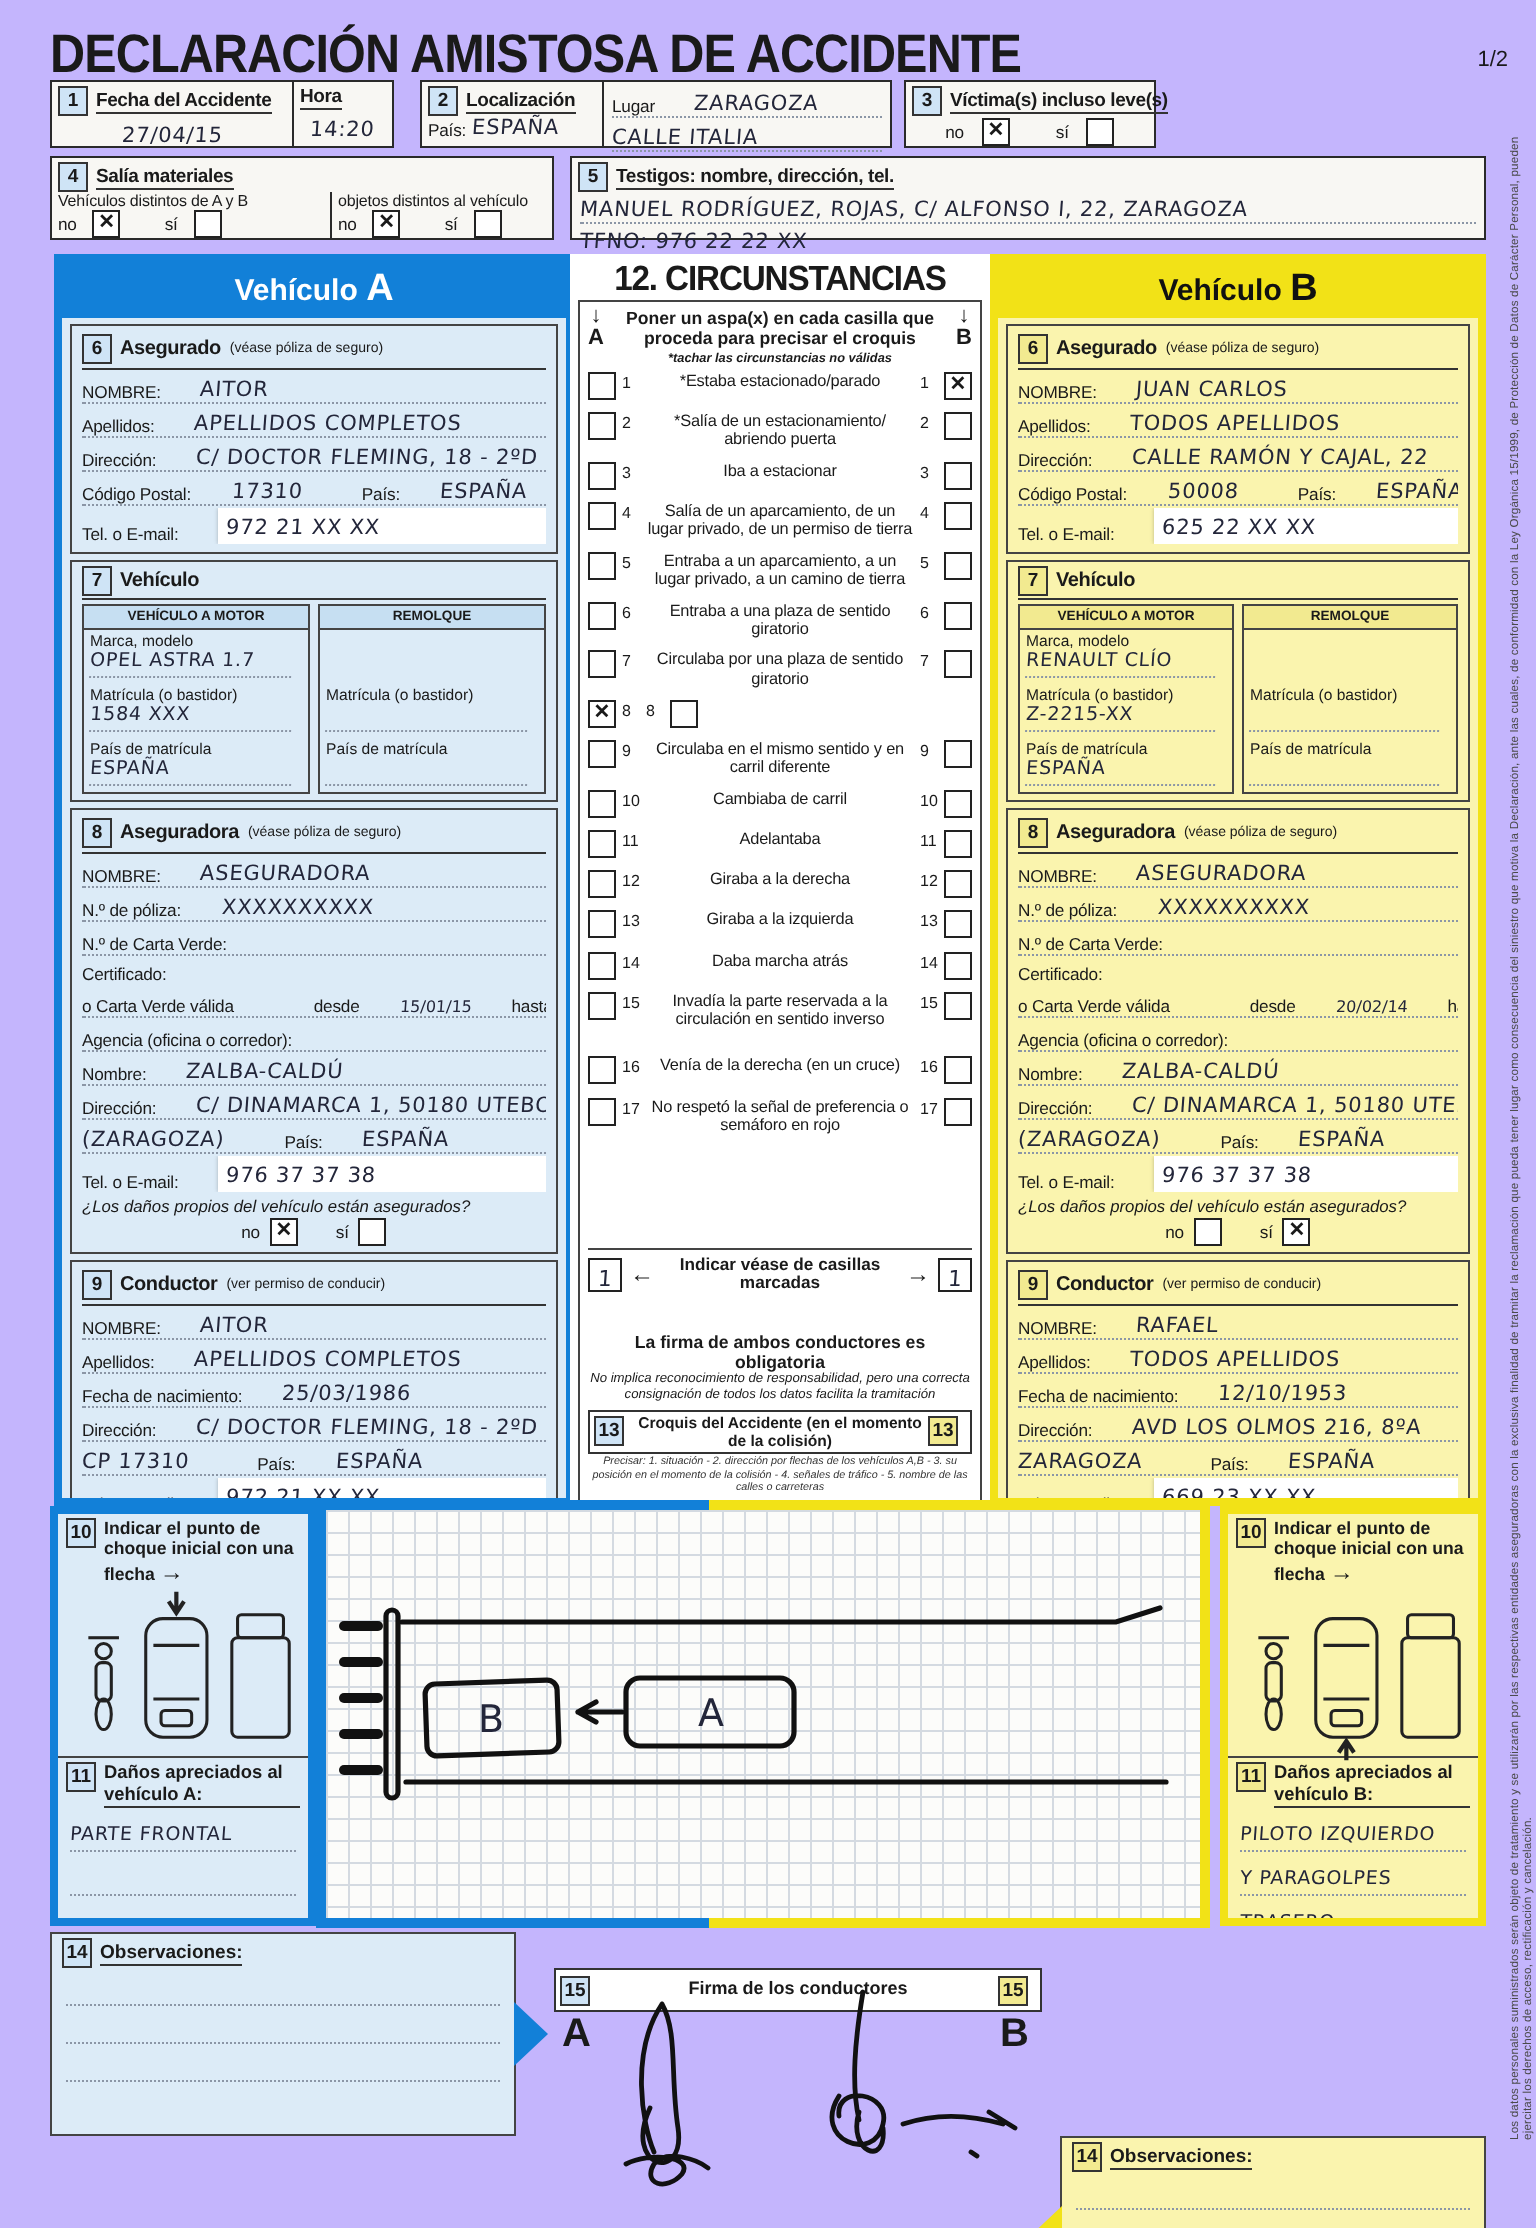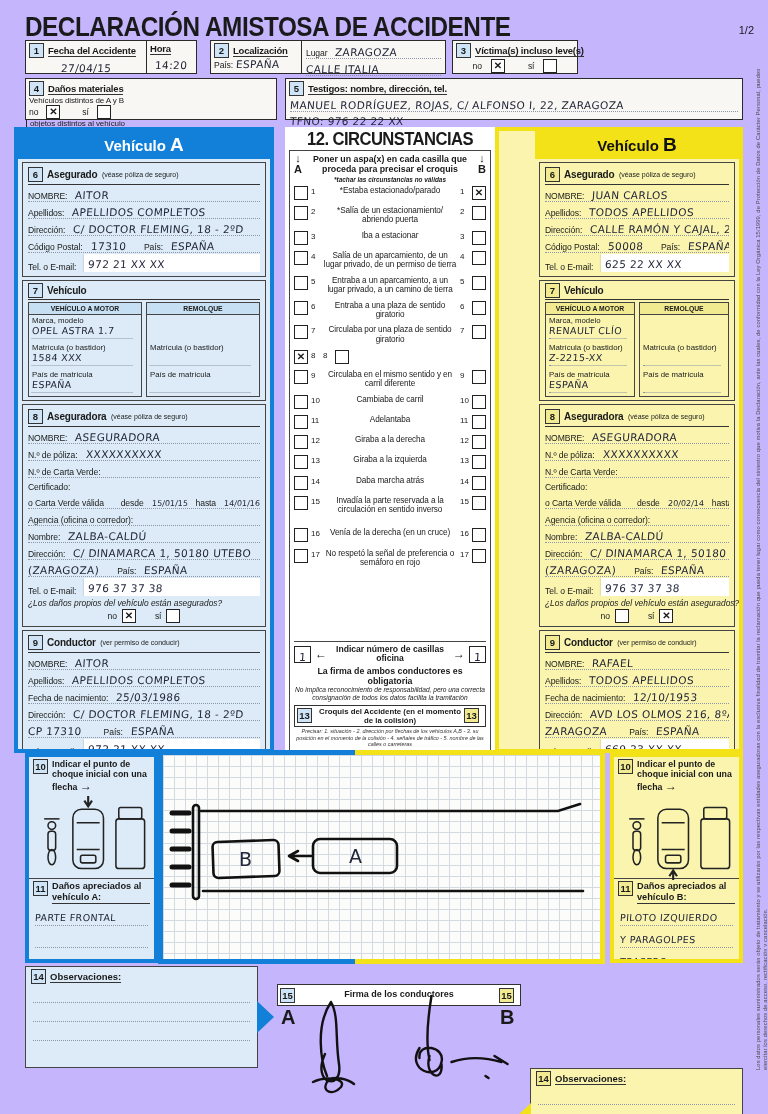--- a/index.html
+++ b/index.html
@@ -15,37 +15,37 @@
   .nb-y{background:var(--lyellow2)!important;}
   .hw{font-family:"DejaVu Sans",sans-serif;color:var(--hand);font-size:10.5px;letter-spacing:.4px;
       display:inline-block;transform:skewX(-4deg);white-space:nowrap;}
   .hw.sm{font-size:9.5px;} .hw.xs{font-size:8px;letter-spacing:0;}
   .lab{font-size:8.6px;letter-spacing:-.1px;white-space:nowrap;}
   .pad{margin-left:10px;} .pad2{margin-left:14px;}
   .tiny{font-size:7px;} .flex1{flex:1;}
   .cb{display:inline-block;width:12px;height:12px;border:1.4px solid #222;background:#fff;
       font-size:10px;line-height:12px;text-align:center;font-weight:bold;vertical-align:middle;flex:none;}
   .fl{display:flex;align-items:flex-end;min-height:15px;border-bottom:1px dotted var(--dot);
-      margin:1px 0;column-gap:8px;overflow:hidden;}
+      margin:1px 0;column-gap:20px;overflow:hidden;}
   .flnb{display:flex;align-items:flex-end;min-height:13px;margin:1px 0;}
   .telrow{border-bottom:none;}
   .telbox{flex:1;background:#fff;box-shadow:0 0 2px rgba(0,0,0,.25);padding:0 4px;min-height:14px;}
   .dl{border-bottom:1px dotted var(--dot);min-height:15px;margin:3px 2px;}
   
   .title{font-weight:bold;font-size:27px;letter-spacing:-.5px;transform:scaleX(.9);transform-origin:left;white-space:nowrap;}
   .fbox{border:1.6px solid #2a2a2a;background:#f8f7f3;box-sizing:border-box;}
   .fhead{display:flex;align-items:center;padding:2px 3px 0 3px;}
   .fhead b{font-size:9.5px;border-bottom:1px solid #333;letter-spacing:-.2px;white-space:nowrap;}
   .split{display:flex;height:100%;}
   .vdiv{border-left:1.4px solid #2a2a2a;}
   .cbrow{display:flex;align-items:center;justify-content:center;gap:5px;min-height:15px;}
   
   .panel{box-sizing:border-box;overflow:hidden;}
   .pa{border:4px solid var(--blue);background:var(--lblue);}
-  .pb{border:4px solid var(--yellow);background:var(--lyellow);padding-left:36px;}
+  .pb{border:4px solid var(--yellow);background:var(--lyellow);}
   .vhead{text-align:center;font-weight:bold;font-size:15px;padding:3px 0;}
   .a .vhead{background:var(--blue);color:#fff;}
   .b .vhead{background:var(--yellow);color:#111;}
   .vletter{font-size:19px;}
   .sec{border:1px solid #444;margin:3px 4px;padding:1px 5px 3px 5px;}
   .sech{display:flex;align-items:center;border-bottom:1px solid #333;padding:1px 0;margin-bottom:1px;}
   .sech b{font-size:10px;letter-spacing:-.2px;white-space:nowrap;}
   .v7{display:flex;gap:4px;margin-top:2px;}
   .v7col{flex:1;border:1px solid #444;overflow:hidden;}
   .v7h{text-align:center;font-weight:bold;font-size:6.8px;border-bottom:1px solid #444;padding:2px 0;}
@@ -65,21 +65,21 @@
   .cnote{text-align:center;font-size:6.4px;font-weight:bold;font-style:italic;margin:1px 0 3px 0;}
   .crow{display:flex;align-items:flex-start;margin-bottom:6.2px;column-gap:3px;}
   .crow.gap{margin-top:14px;}
   .cnum{font-size:8px;margin-top:1px;flex:none;width:9px;}
   .ctext{flex:1;text-align:center;font-size:8.2px;line-height:1.13;letter-spacing:-.1px;}
   .ctotals{display:flex;align-items:center;border-top:1px solid #444;padding-top:3px;column-gap:4px;}
   .tbox{width:15px;height:15px;border:1.5px solid #222;background:#fff;text-align:center;flex:none;}
   .tbox .hw{font-size:11px;line-height:15px;}
   .ar{font-weight:bold;font-size:12px;line-height:1;}
   .ttxt{flex:1;text-align:center;font-weight:bold;font-size:8.6px;line-height:1.1;}
-  .firmab{text-align:center;font-weight:bold;font-size:8.8px;margin-top:2px;}
+  .firmab{text-align:center;font-weight:bold;font-size:8.8px;margin-top:19px;}
   .firmas{text-align:center;font-style:italic;font-size:6.6px;line-height:1.2;}
   .s13bar{display:flex;align-items:center;border:1px solid #333;background:#fff;margin-top:3px;padding:1px 2px;column-gap:3px;}
   .s13t{flex:1;text-align:center;font-weight:bold;font-size:7.8px;}
   .s13note{font-style:italic;font-size:5.4px;text-align:center;line-height:1.25;margin-top:1px;color:#333;}
   
   .croq{background:linear-gradient(90deg,var(--blue) 0 44%,var(--yellow) 44% 100%);padding:5px;box-sizing:border-box;}
   .croq-in{width:100%;height:100%;position:relative;background-color:#fcfcfa;
     background-image:linear-gradient(#d4dae1 1px,transparent 1px),linear-gradient(90deg,#d4dae1 1px,transparent 1px);
     background-size:11px 11px;}
   .croq-in svg{position:absolute;inset:0;}
@@ -173,23 +173,23 @@
         <span class="lab">no</span>
         <span class="cb">✕</span>
         <span class="lab pad2">sí</span>
         <span class="cb"></span>
       </div>
   </div>
 
   <div class="abs fbox" style="left:25px;top:78px;width:252px;height:42px;">
     <div class="fhead">
         <span class="nb">4</span>
-        <b>Daños materiales</b>
-      </div>
-    <div class="split" style="height:auto;flex-direction:column;">
+        <b>Salía materiales</b>
+      </div>
+    <div class="split" style="height:auto;">
       <div style="width:133px;padding:0 3px;">
         <div class="lab" style="font-size:8px;">Vehículos distintos de A y B</div>
         <div style="display:flex;align-items:center;gap:8px;">
             <span class="lab">no</span>
             <span class="cb">✕</span>
             <span class="lab pad2">sí</span>
             <span class="cb"></span>
           </div>
       </div>
       <div class="vdiv" style="flex:1;padding:0 3px;">
@@ -210,21 +210,21 @@
         <b>Testigos: nombre, dirección, tel.</b>
       </div>
     <div class="fl" style="margin:0 4px;">
         <span class="hw">MANUEL RODRÍGUEZ, ROJAS, C/ ALFONSO I, 22, ZARAGOZA</span>
       </div>
     <div class="fl" style="margin:0 4px;">
         <span class="hw">TFNO: 976 22 22 XX</span>
       </div>
   </div>
 
-  <div id="panelA" class="abs panel pa a" style="left:14px;top:127px;width:260px;height:626px;">
+  <div id="panelA" class="abs panel pa a" style="left:27px;top:127px;width:260px;height:626px;">
       <div class="panel-in">
   <div class="vhead"><span>Vehículo</span>&nbsp;<span class="vletter">A</span></div>
 
   <div class="sec">
    <div class="sech"><span class="nb">6</span><b>Asegurado</b>&nbsp;<span class="tiny">(véase póliza de seguro)</span></div>
    <div class="fl">
             <span class="lab">NOMBRE:</span>
             <span class="hw">AITOR</span>
           </div>
    <div class="fl">
@@ -498,21 +498,21 @@
             <span class="cb"></span>
             <span class="cnum">17</span>
             <div class="ctext">No respetó la señal de preferencia o semáforo en rojo</div>
             <span class="cnum">17</span>
             <span class="cb"></span>
           </div>
         </div>
       <div class="ctotals">
         <span class="tbox"><span class="hw">1</span></span>
         <span class="ar">←</span>
-        <span class="ttxt">Indicar número de casillas oficina</span>
+        <span class="ttxt">Indicar véase de casillas marcadas</span>
         <span class="ar">→</span>
         <span class="tbox"><span class="hw">1</span></span>
       </div>
       <div class="firmab">La firma de ambos conductores es obligatoria</div>
       <div class="firmas">No implica reconocimiento de responsabilidad, pero una correcta consignación de todos los datos facilita la tramitación</div>
       <div class="s13bar">
         <span class="nb">13</span>
         <span class="s13t">Croquis del Accidente (en el momento de la colisión)</span>
         <span class="nb nb-y">13</span>
       </div>

